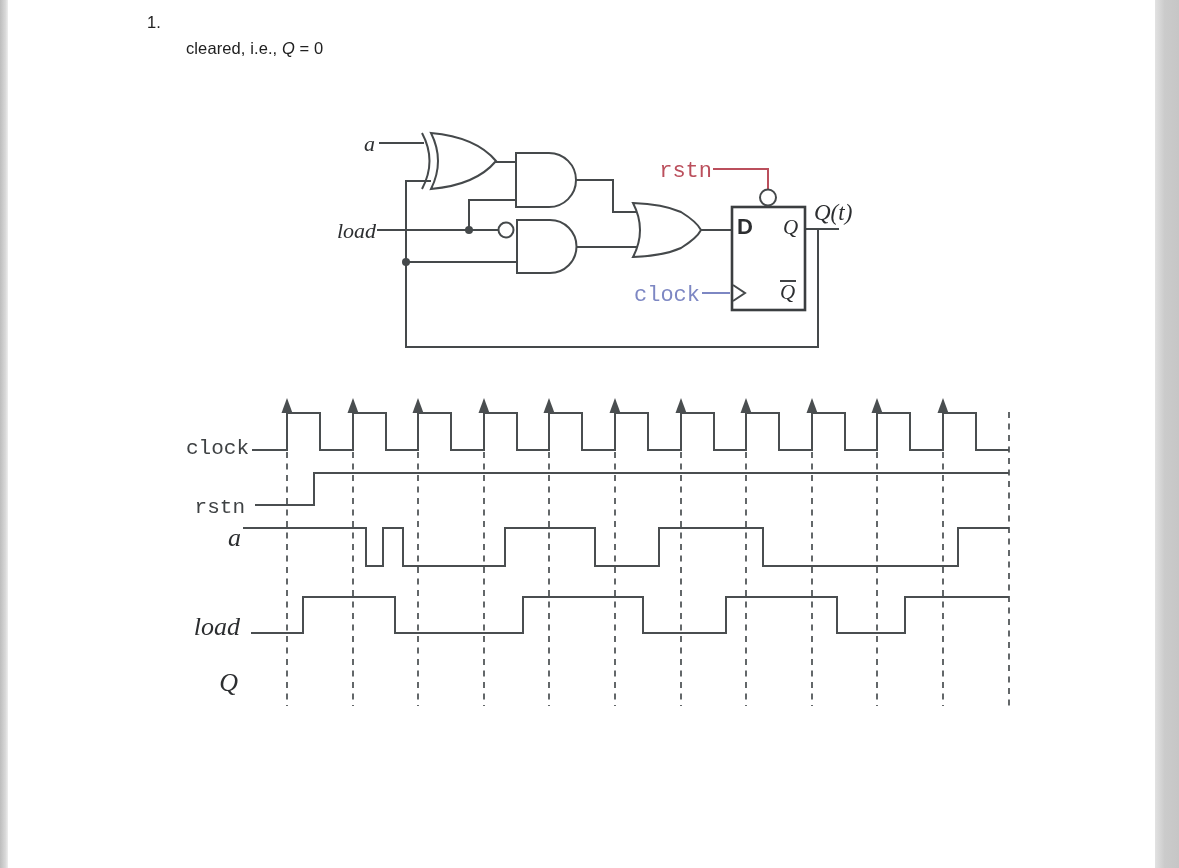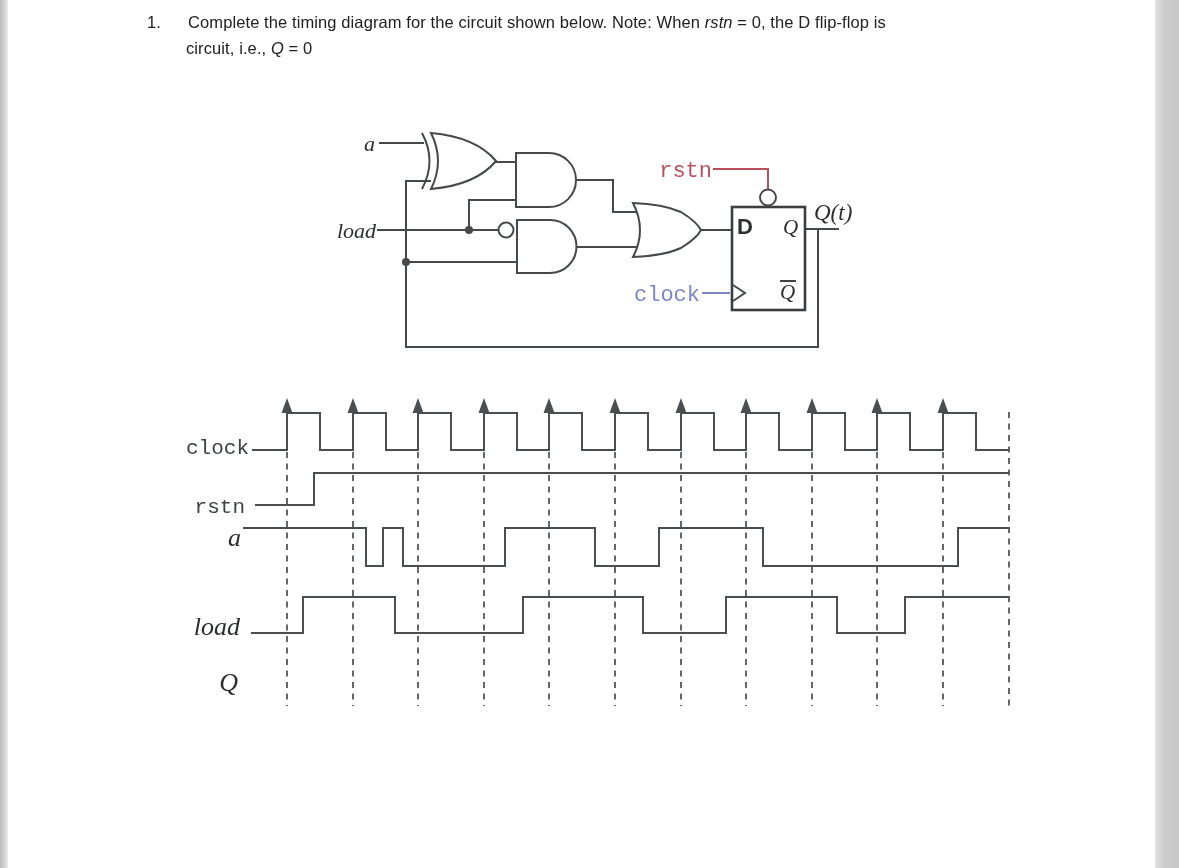--- a/index.html
+++ b/index.html
@@ -38,22 +38,21 @@
 </style>
 </head>
 <body>
 
 <div class="stage">
   <div class="gutter-left"></div>
   <div class="page"></div>
   <div class="gutter-right"></div>
 
   <div class="question q-num">1.</div>
-  <div class="question q-line1"><span>Complete the timing diagram for the circuit shown below. Note: When </span><em>rstn</em><span> = 0, the D flip-flop is</span></div>
-  <div class="question q-line2"><span>circuit, i.e., </span><em>Q</em><span> = 0</span></div>
+  <div class="question q-line2"><span>cleared, i.e., </span><em>Q</em><span> = 0</span></div>
 
   <svg width="1179" height="868" viewBox="0 0 1179 868">
 
     <g>
 
       <path class="wire" d="M380,143 H423"></path>
       <path class="wire" d="M406,181 H430"></path>
       <path class="wire" d="M496,162 H520"></path>
       <path class="wire" d="M378,230 H499"></path>
       <path class="wire" d="M469,230 V200 H520"></path>

